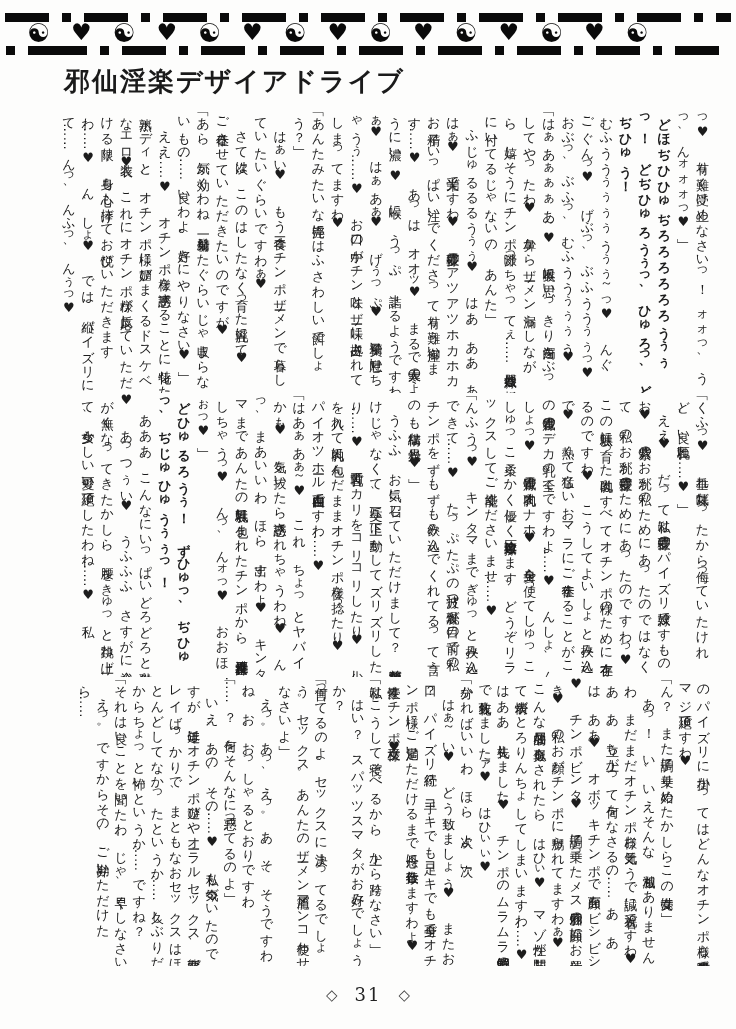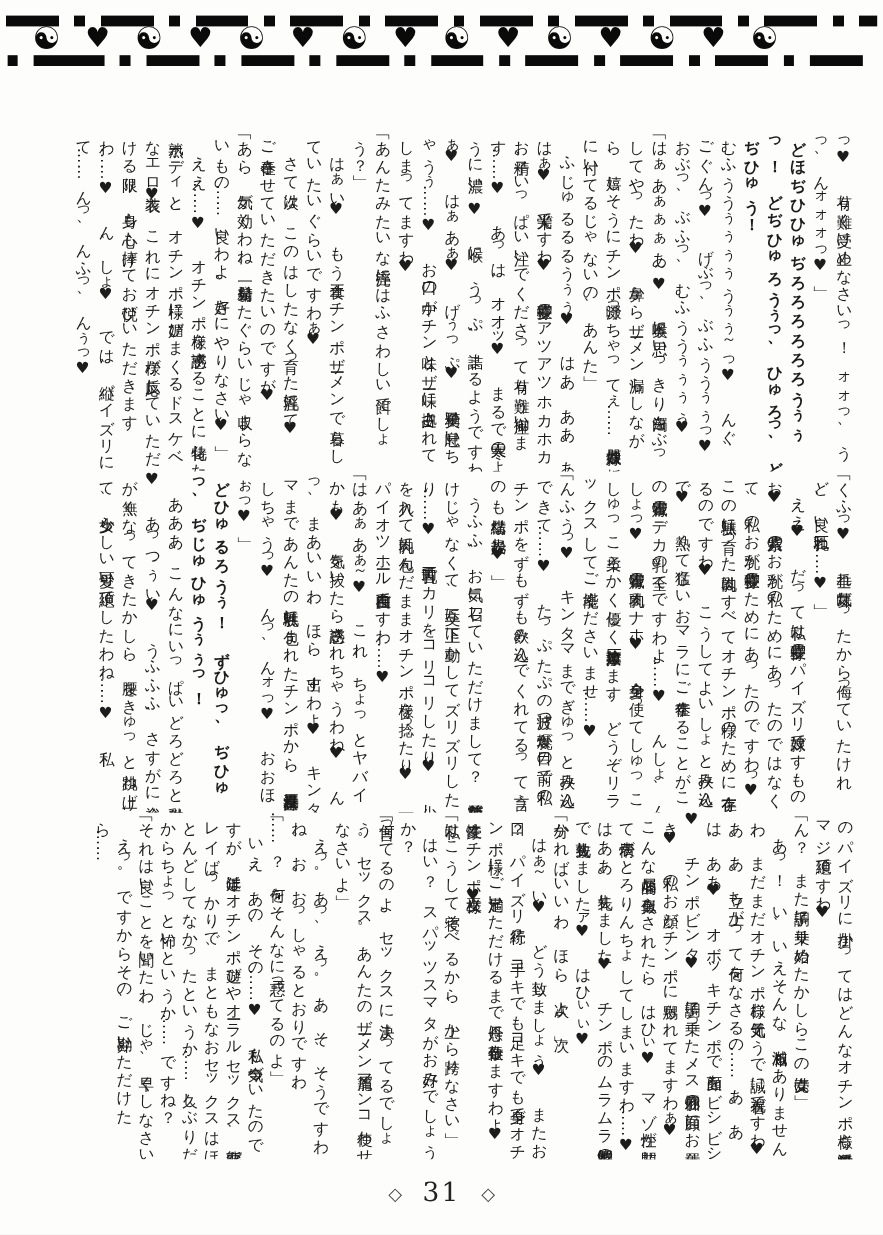--- a/index.html
+++ b/index.html
@@ -40,21 +40,21 @@
   .vtext p{margin:0;padding:0;}
   .vtext p.bold{font-weight:bold;letter-spacing:1.2px;}
   
   .footer{
     position:absolute;left:0;right:0;top:982px;height:26px;
     display:flex;justify-content:center;align-items:center;gap:17px;
   }
   .footer .diamond{font-size:15px;color:#444;line-height:1;}
   .footer .pagenum{
     font-family:"DejaVu Serif","Liberation Serif",serif;
-    font-size:22px;color:#222;letter-spacing:2px;line-height:1;
+    font-size:18px;color:#222;letter-spacing:2px;line-height:1;
   }
 </style>
 </head>
 <body>
 
 <div class="sheet">
 
   <div class="header">
     <div class="dashrow r1"></div>
     <div class="iconrow" id="iconrow">
@@ -70,20 +70,21 @@
         <span class="ic ic-heart">♥</span>
         <span class="ic ic-yinyang">☯</span>
         <span class="ic ic-heart">♥</span>
         <span class="ic ic-yinyang">☯</span>
         <span class="ic ic-heart">♥</span>
         <span class="ic ic-yinyang">☯</span>
       </div>
     <div class="dashrow r2"></div>
   </div>
 
+  <div class="title">邪仙淫楽デザイアドライブ</div>
 
   <div class="vtext b1">
       <p class="">っ♥　有り難く受け止めなさいっ！　ォォっ、うっ、んォォォっ♥」</p>
       <p class="bold">どほぢひひゅぢろろろろろろうぅぅっ！　どぢひゅろうぅっ、ひゅろっ、どぢひゅう！</p>
       <p class="">むふううぅぅぅぅうぅぅ～っ♥　んぐ、ごぐんっ♥　げぶっ、ぶふううぅぅっ♥　おぶっ、ぶふっ、むふううぅぅぅう♥</p>
       <p class="">「はぁあぁぁぁあ～♥　喉奥に思いっきり白濁をぶっ放してやったわ♥　鼻からザーメン漏らしながら、嬉しそうにチンポ汁啜っちゃってぇ……便器奴隷も板に付いてるじゃないの、あんた」</p>
       <p class="">　ふじゅるるるうぅぅ♥　はあ、ああ、あはぁ♥　光栄ですわ♥　霊夢様のアツアツホカホカお精子、いっぱい注いでくださって有り難う御座います……♥　あっは、オオッ♥　まるで寒天のように濃い、♥　喉に、うっぷ、詰まるようですわぁ♥　はぁあぁ♥　げぅっぷ♥　精子臭い息吐いちゃうぅ……♥　お口の中がチン味とザー味に占拠されてしまってますわ♥</p>
       <p class="">「あんたみたいな淫売にはふさわしい餌でしょう？」</p>
       <p class="">　はぁい♥　もう三食オチンポザーメンで暮らしていたいぐらいですわぁ♥</p>
       <p class="">　さて次は、このはしたなく育った淫乳にて♥　ご奉仕させていただきたいのですが♥</p>

